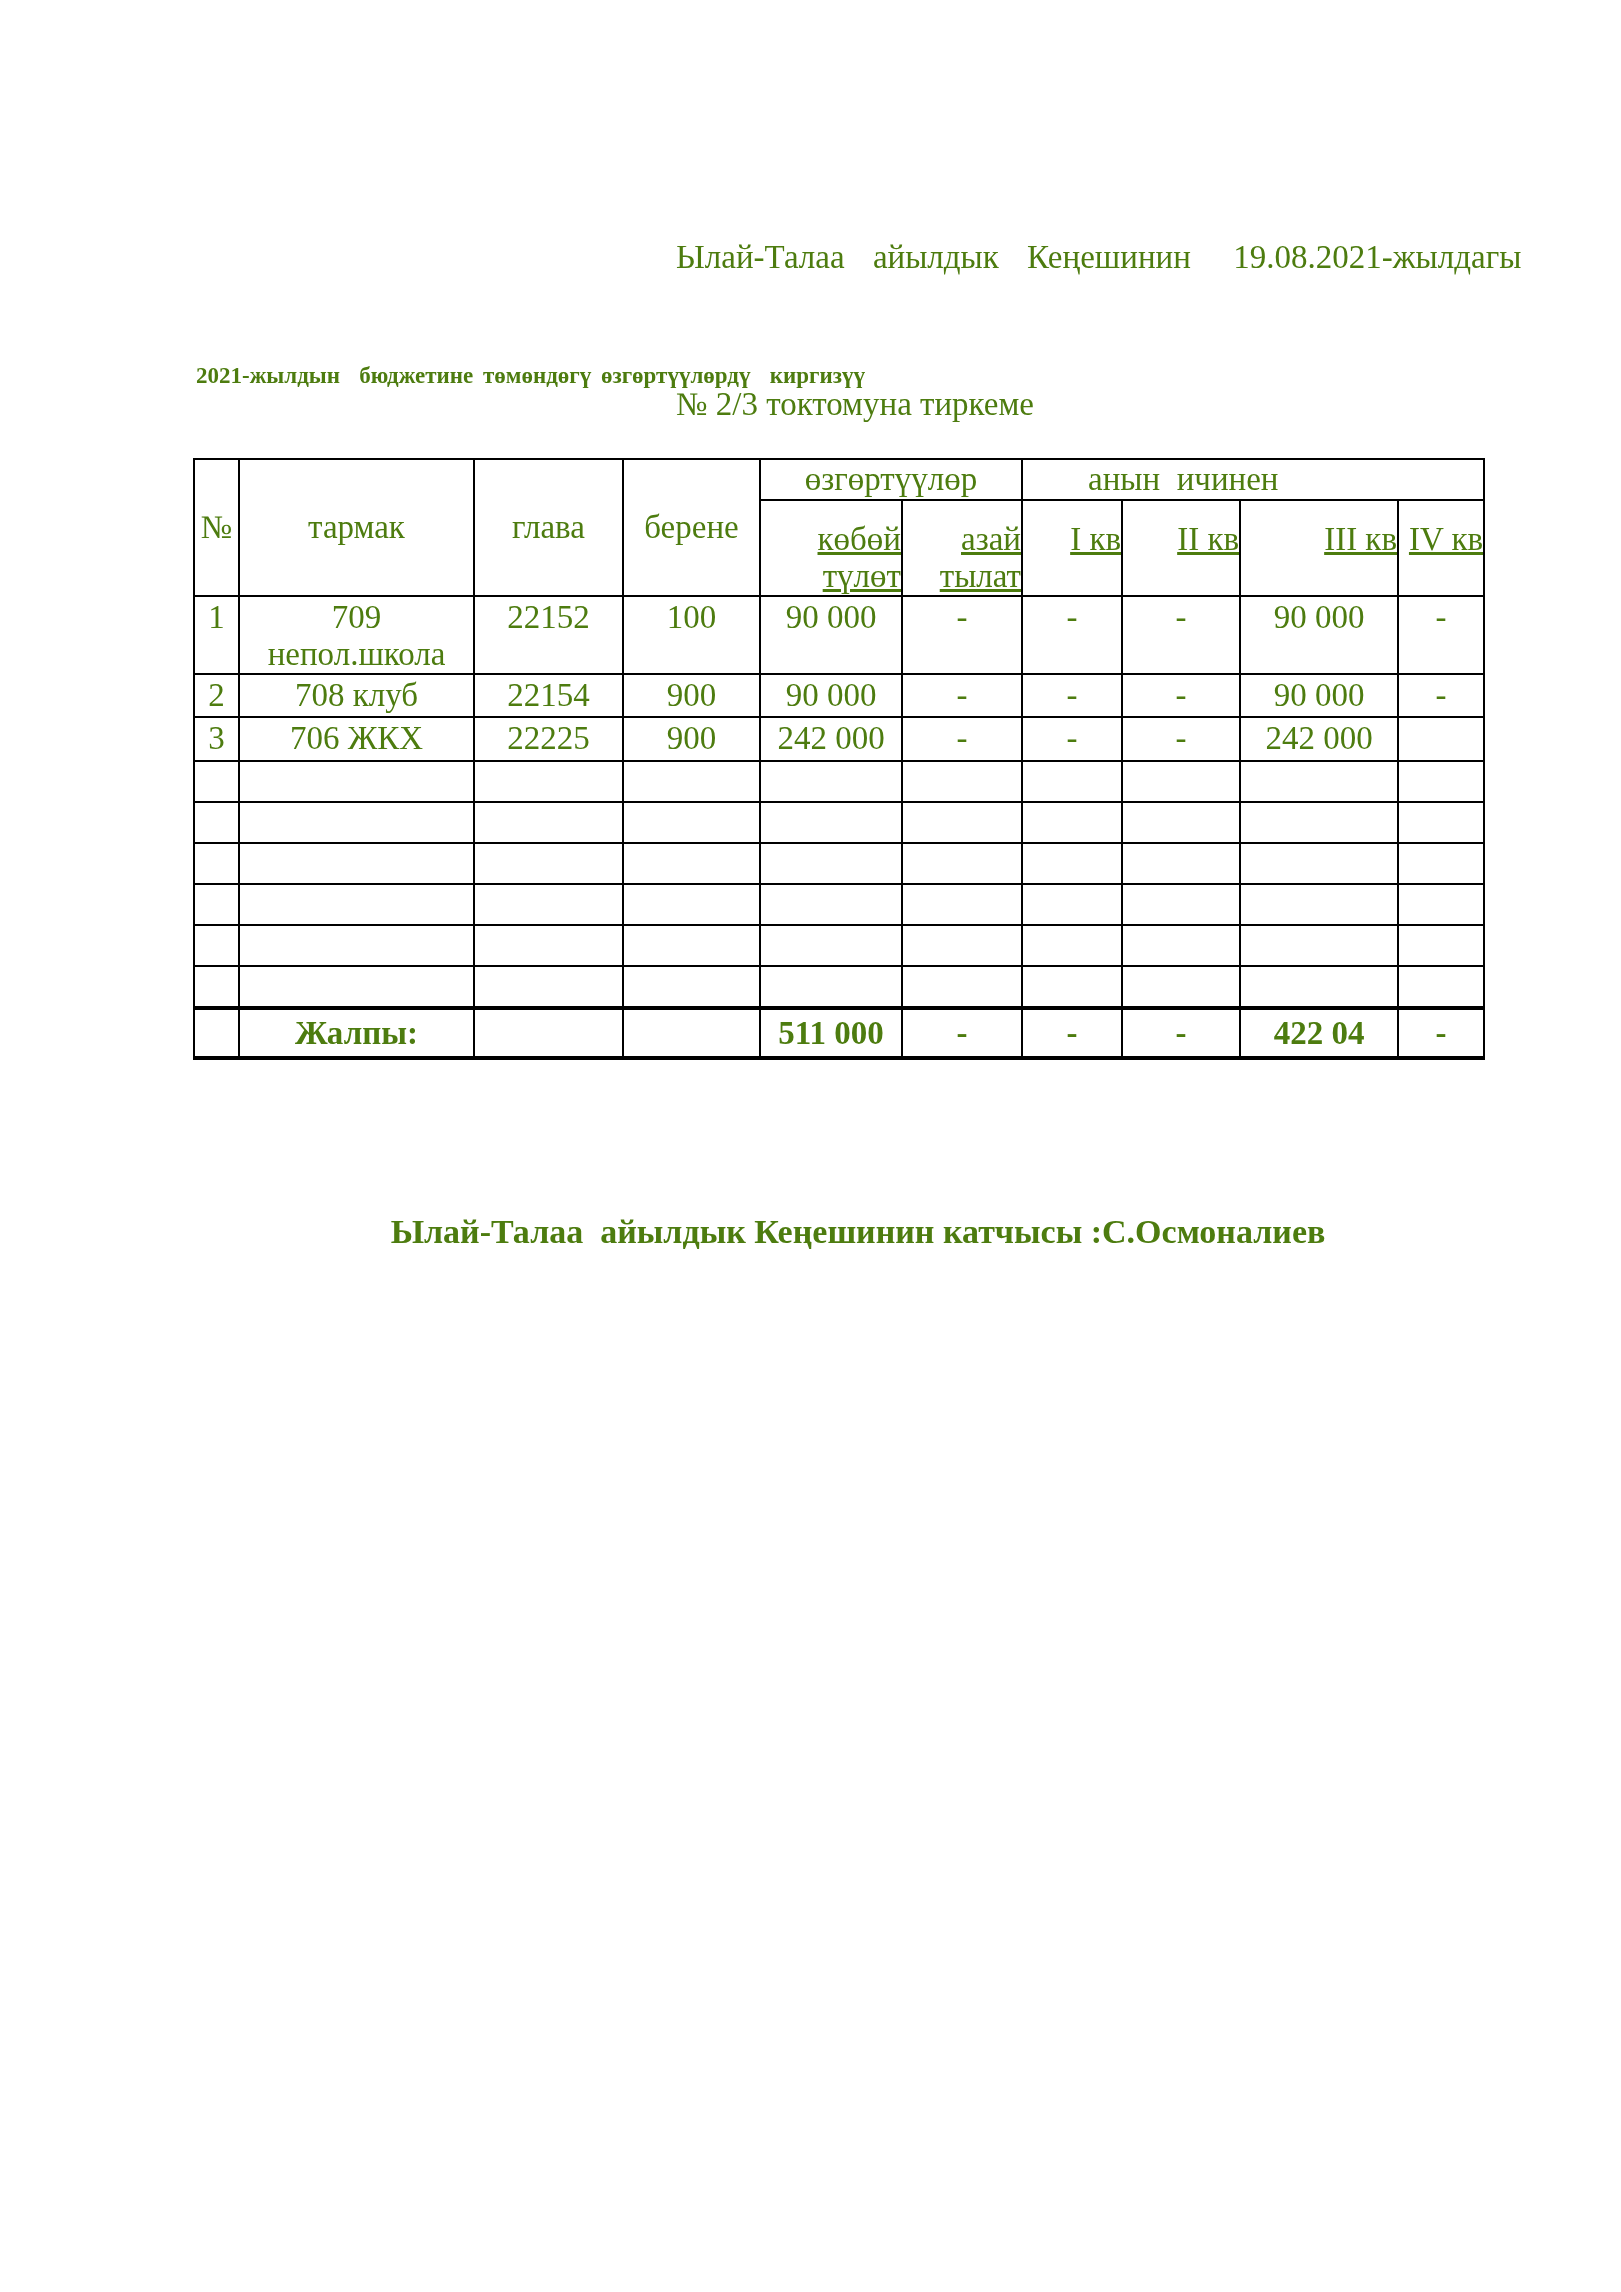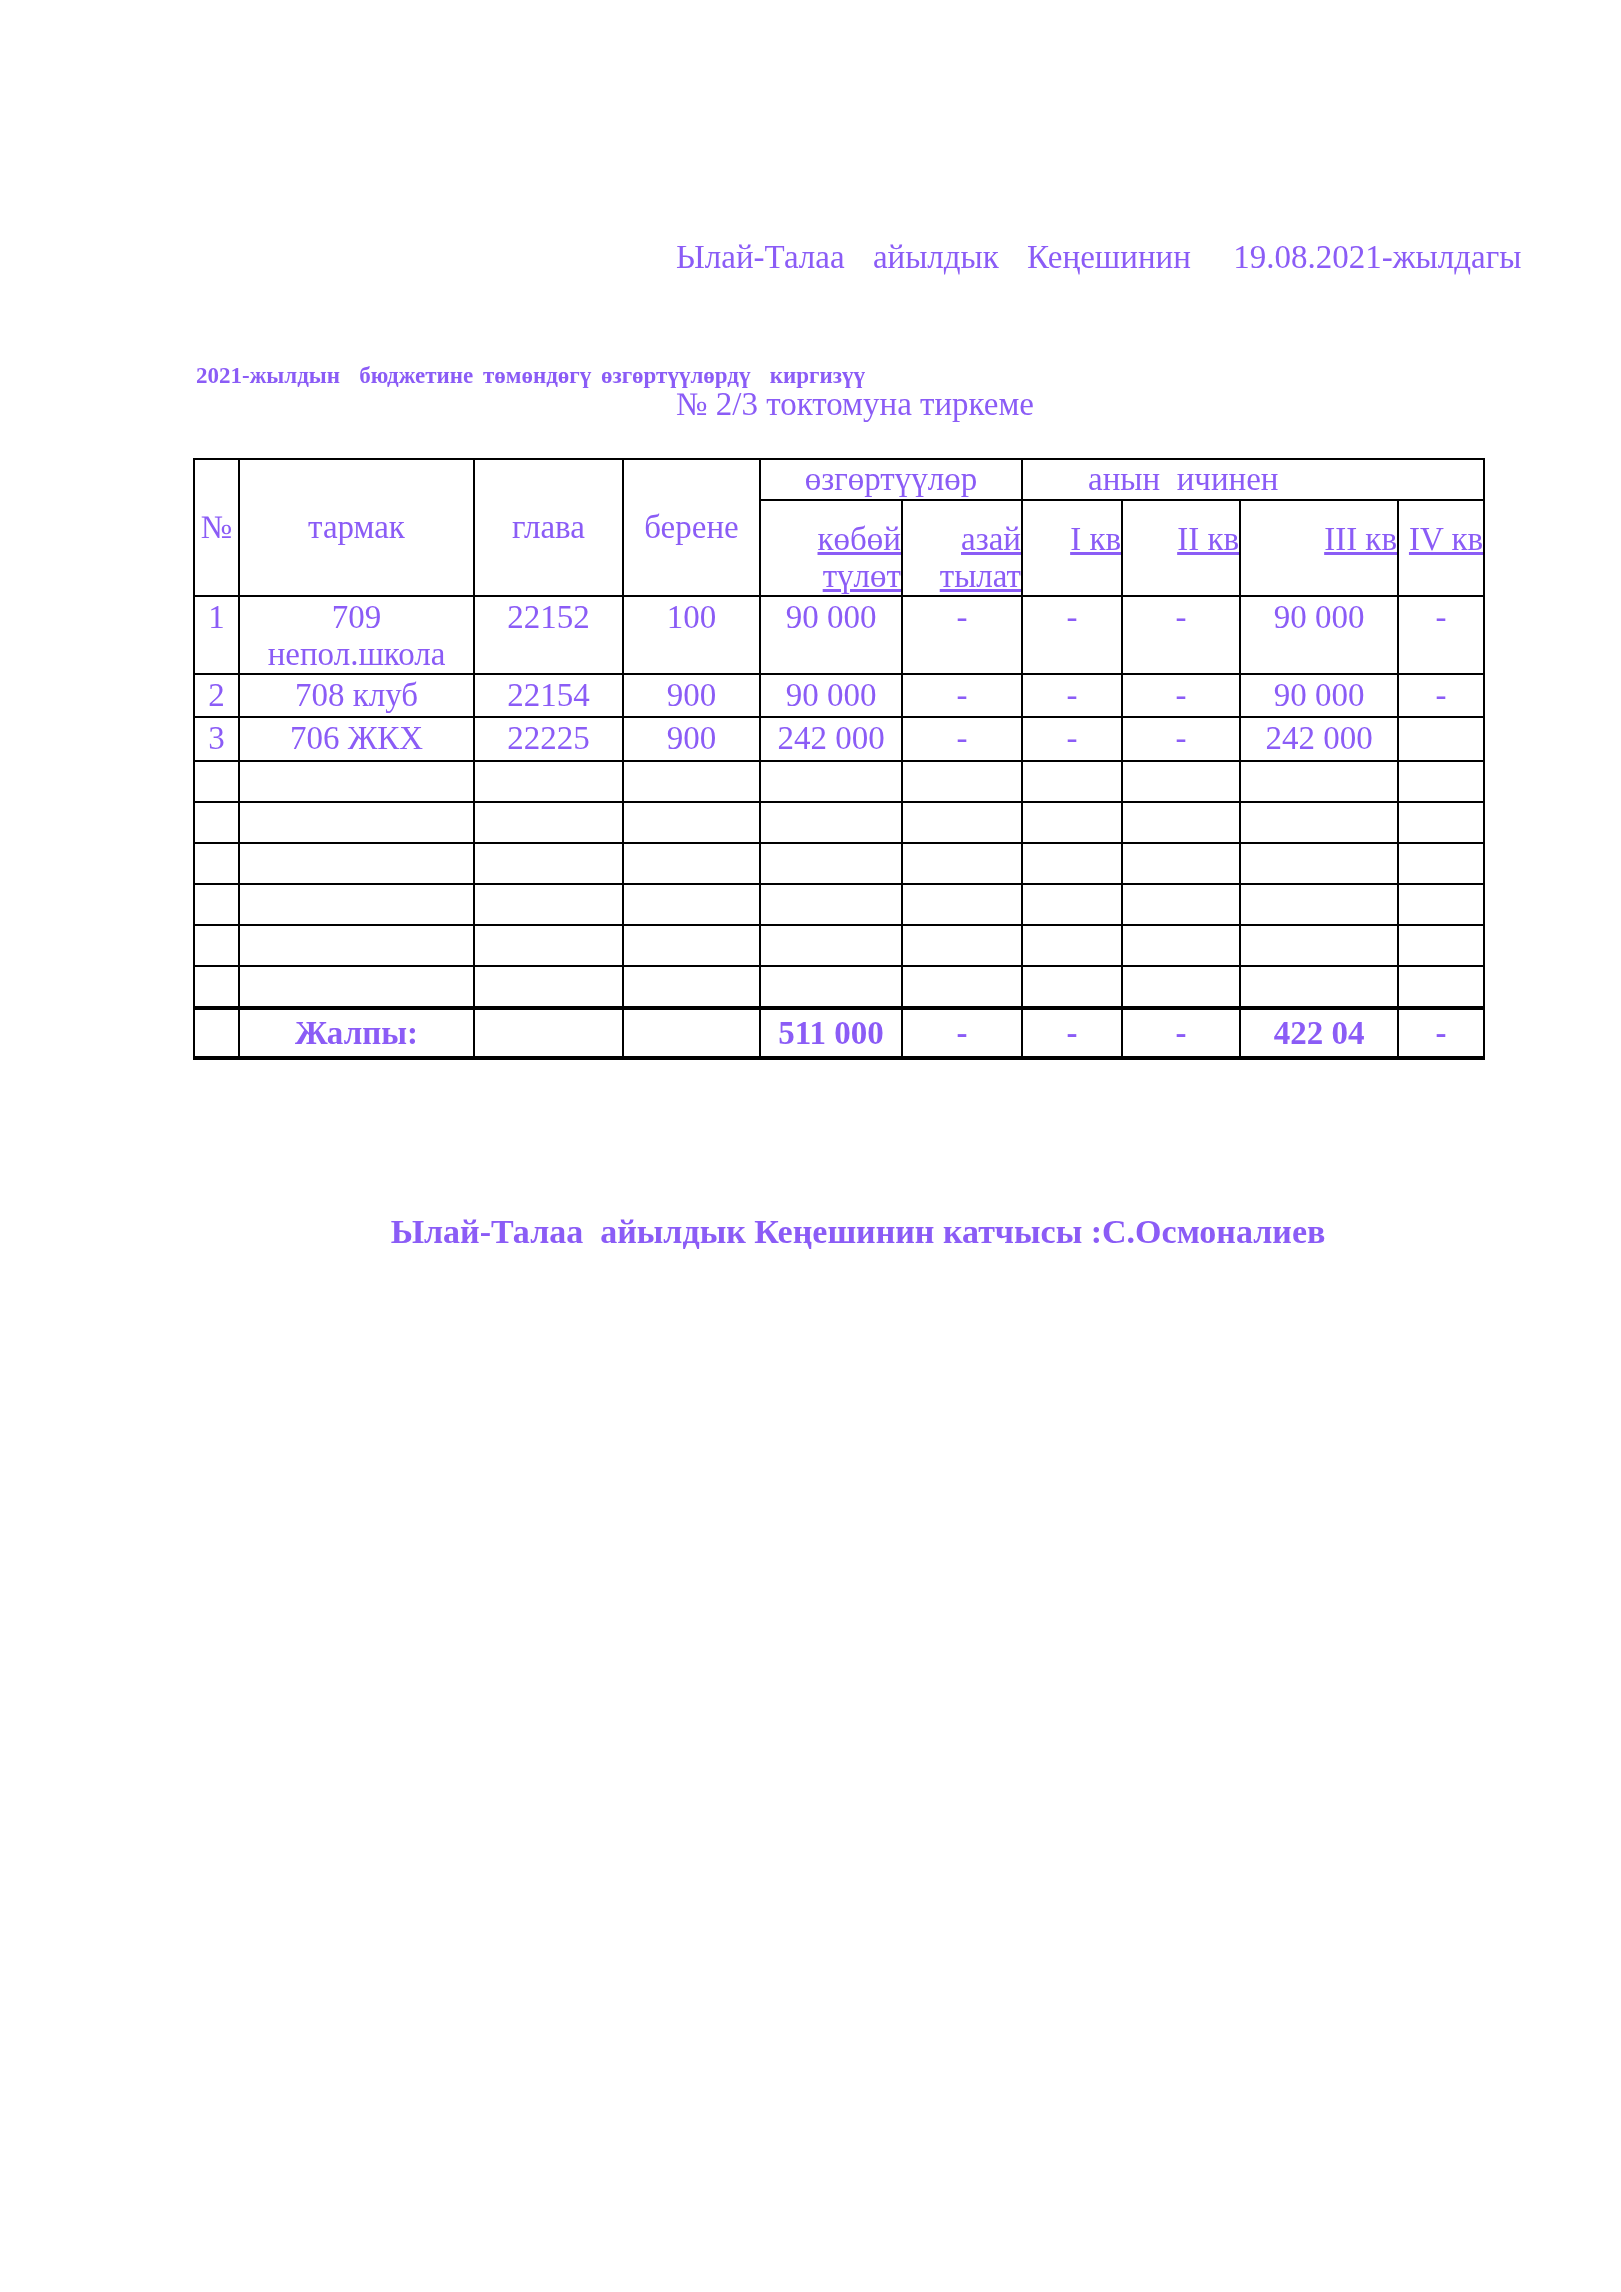--- a/index.html
+++ b/index.html
@@ -6,21 +6,21 @@
     margin: 0;
     padding: 0;
     background: #e8e8e8;
   }
   .page {
     position: relative;
     width: 1621px;
     height: 2293px;
     background: #ffffff;
     font-family: "Liberation Serif", "DejaVu Serif", serif;
-    color: #8b5cf6;
+    color: #4d7c0f;
     margin: 0 auto;
     overflow: hidden;
   }
   .header-note {
     position: absolute;
     left: 676px;
     top: 135px;
     font-size: 33px;
     line-height: 49px;
     white-space: pre-wrap;

